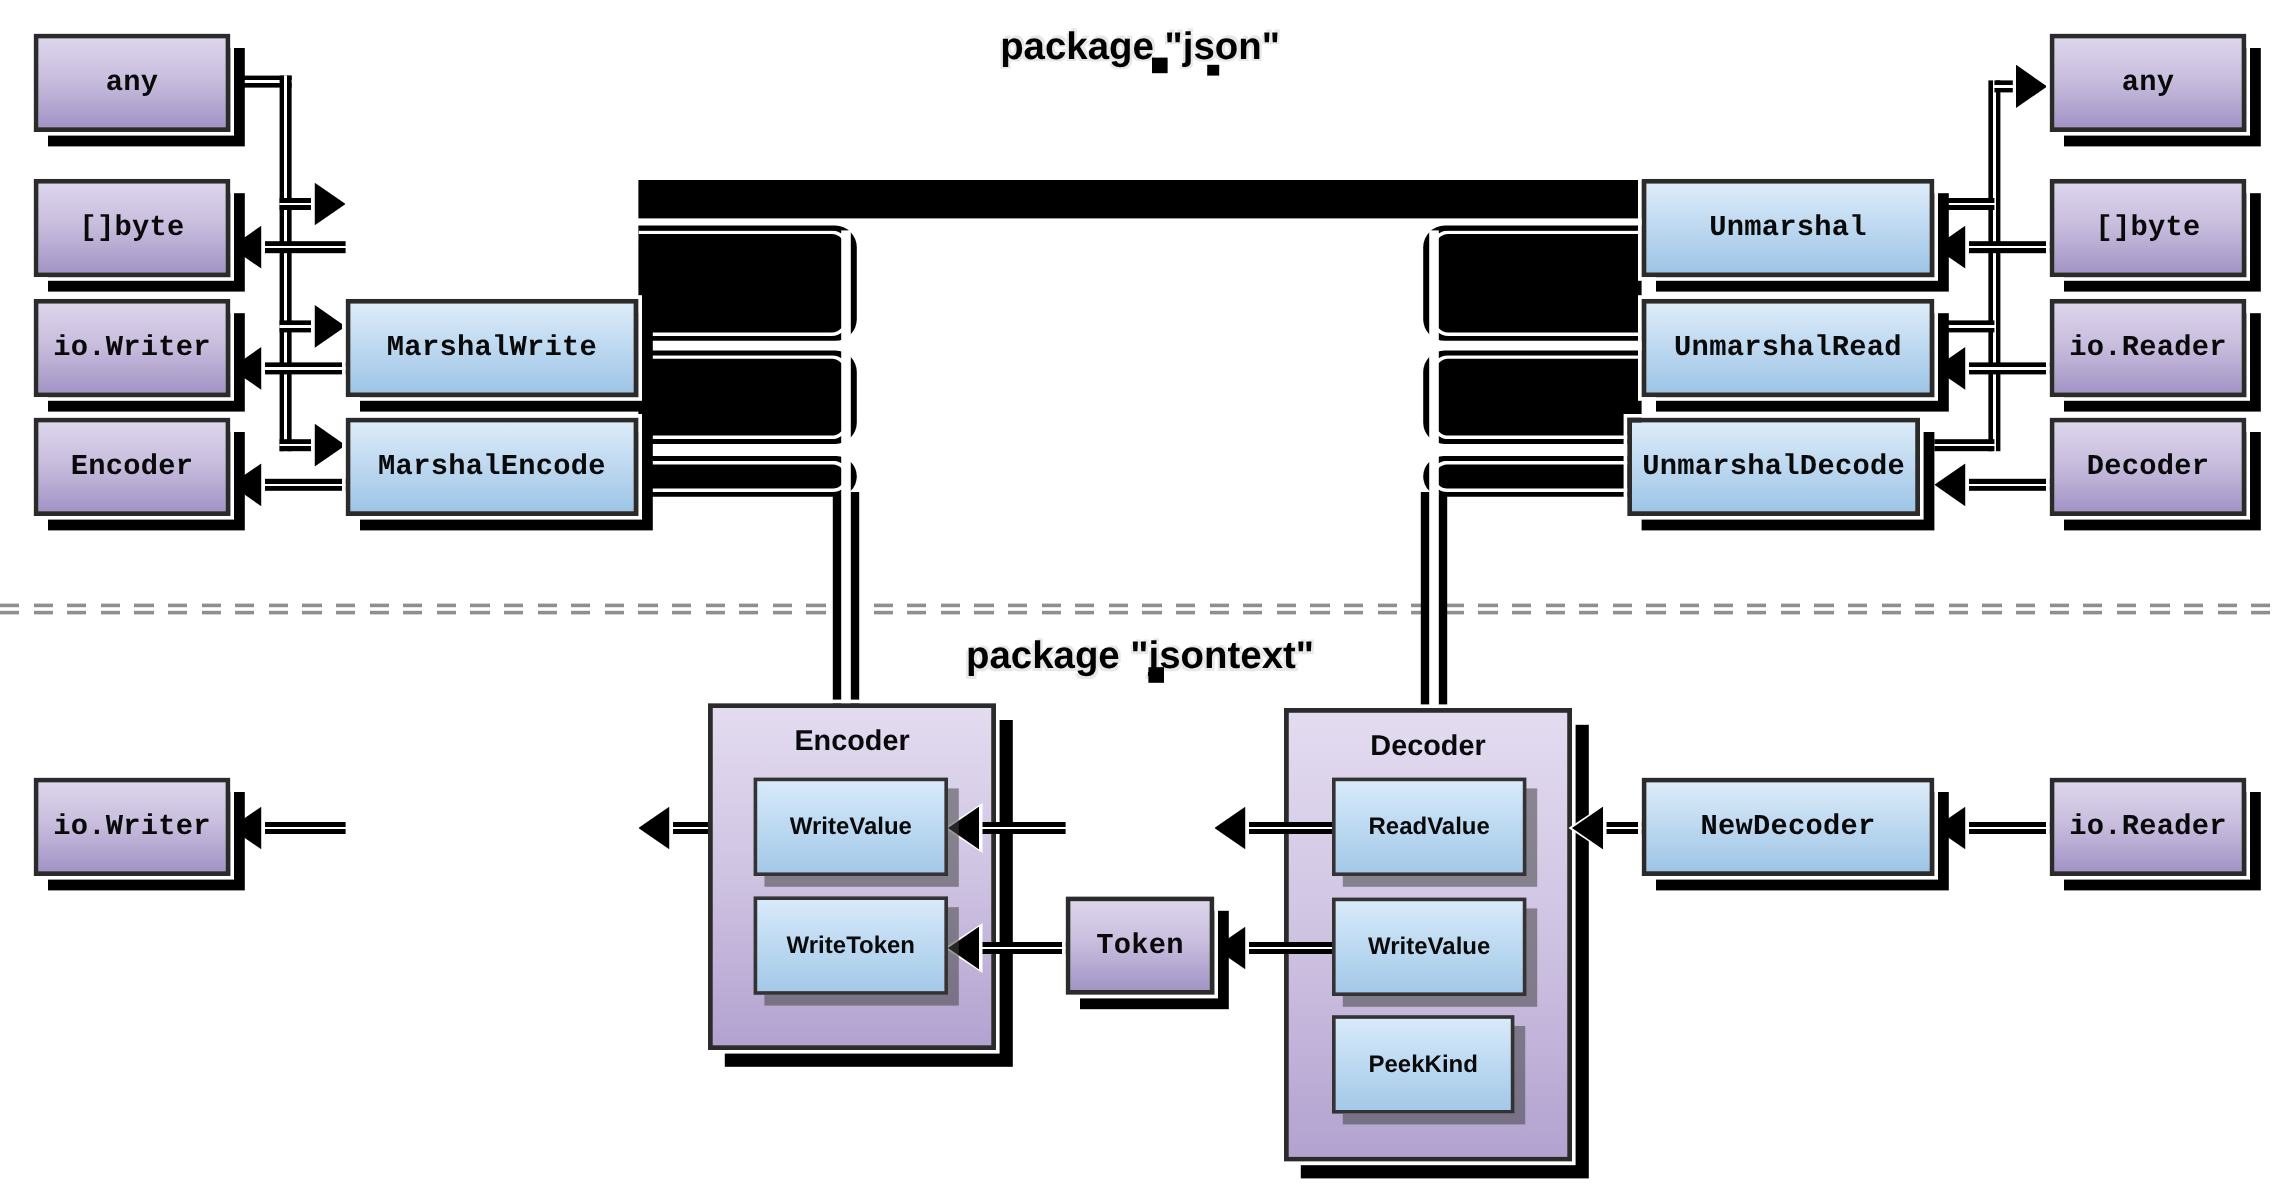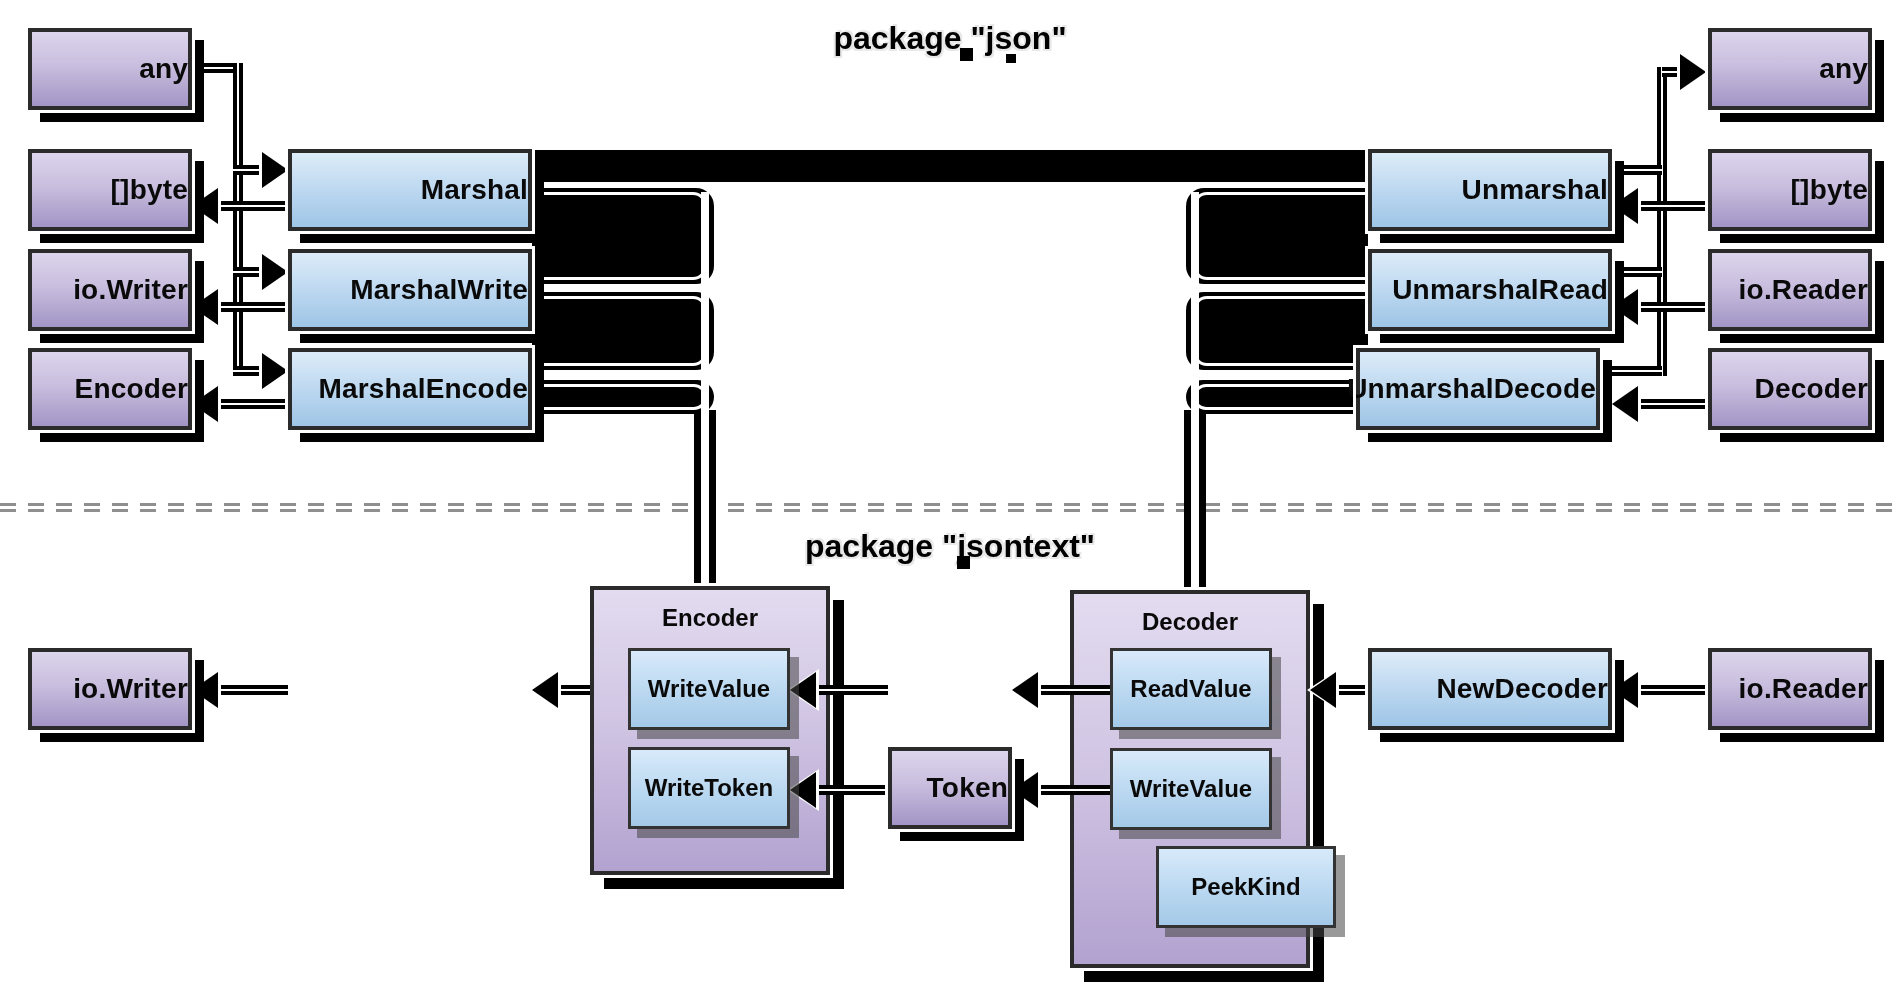--- a/index.html
+++ b/index.html
@@ -1,32 +1,32 @@
 <!DOCTYPE html>
 <html style="--purple_top: #dcd5ec; --purple_bottom: #a295c6; --blue_top: #ddecf9; --blue_bottom: #9ec5e6; --container_top: #e3dcf0; --container_bottom: #b2a2d0; --connector: #000000; --divider: #8f8f8f;"><head>
 <meta charset="utf-8">
 <style>
   html,body{margin:0;padding:0;background:#fff;}
   #stage{position:relative;width:1900px;height:1000px;background:#fff;overflow:hidden;
          font-family:"Liberation Sans","DejaVu Sans",sans-serif;}
   
-  .box{position:absolute;display:flex;align-items:center;justify-content:flex-end;
+  .box{position:absolute;display:flex;align-items:center;justify-content:center;
        border:4px solid #2b2b2b;outline:3px solid #fff;
        box-shadow:12px 12px 0 0 #000;box-sizing:border-box;
-       font-weight:bold;font-size:28px;color:#0a0a0a;letter-spacing:.2px;}
+       font-weight:bold;font-size:24px;color:#0a0a0a;letter-spacing:.2px;font-family:Liberation Mono, monospace;}
   .purple{background:linear-gradient(180deg,var(--purple_top,#dcd5ec) 0%,#c9bede 45%,var(--purple_bottom,#a295c6) 100%);}
   .blue{background:linear-gradient(180deg,var(--blue_top,#ddecf9) 0%,#bdd8f0 50%,var(--blue_bottom,#9ec5e6) 100%);}
   .container{position:absolute;border:4px solid #2b2b2b;outline:3px solid #fff;
        box-shadow:14px 14px 0 0 #000;box-sizing:border-box;
        background:linear-gradient(180deg,var(--container_top,#e3dcf0) 0%,#cfc3e2 50%,var(--container_bottom,#b2a2d0) 100%);}
   .container .ctitle{position:absolute;top:14px;left:0;right:0;text-align:center;
        font-weight:bold;font-size:24px;color:#0a0a0a;}
   .method{position:absolute;display:flex;align-items:center;justify-content:center;
        border:3px solid #333;box-shadow:9px 9px 0 0 rgba(70,70,70,.55);box-sizing:border-box;
-       font-weight:bold;font-size:24px;color:#0a0a0a;
+       font-weight:bold;font-size:20px;color:#0a0a0a;
        background:linear-gradient(180deg,#d8eafa 0%,#bcd9f1 50%,#a4c9e8 100%);}
   
   .hline{position:absolute;height:10px;
        background:linear-gradient(180deg,#000 0 4px,#fff 4px 6px,#000 6px 10px);}
   .vline{position:absolute;width:10px;
        background:linear-gradient(90deg,#000 0 4px,#fff 4px 6px,#000 6px 10px);}
   .ah{position:absolute;width:26px;height:36px;}
   .ah::before{content:"";position:absolute;inset:-3px;background:#fff;}
   .ah::after{content:"";position:absolute;inset:0;background:#000;}
   .ah.l::before,.ah.l::after{clip-path:polygon(0 50%,100% 0,100% 100%);}
@@ -111,23 +111,20 @@
   <div class="box purple" style="left:28px;top:149px;width:164px;height:82px;">
       <span>[]byte</span>
     </div>
   <div class="box purple" style="left:28px;top:249px;width:164px;height:82px;">
       <span>io.Writer</span>
     </div>
   <div class="box purple" style="left:28px;top:348px;width:164px;height:82px;">
       <span>Encoder</span>
     </div>
 
-  <div class="box blue" style="left:288px;top:149px;width:244px;height:82px;">
-      <span>Marshal</span>
-    </div>
   <div class="box blue" style="left:288px;top:249px;width:244px;height:82px;">
       <span>MarshalWrite</span>
     </div>
   <div class="box blue" style="left:288px;top:348px;width:244px;height:82px;">
       <span>MarshalEncode</span>
     </div>
 
   <div class="box blue" style="left:1368px;top:149px;width:244px;height:82px;">
       <span>Unmarshal</span>
     </div>
@@ -192,21 +189,21 @@
   <div class="box purple" style="left:888px;top:747px;width:124px;height:82px;">
       <span>Token</span>
     </div>
 
   <div class="method" style="left:1110px;top:648px;width:162px;height:82px;">
       <span>ReadValue</span>
     </div>
   <div class="method" style="left:1110px;top:748px;width:162px;height:82px;">
       <span>WriteValue</span>
     </div>
-  <div class="method" style="left:1156px;top:846px;width:180px;height:82px;">
+  <div class="method" style="left:1110px;top:846px;width:152px;height:82px;">
       <span>PeekKind</span>
     </div>
 
   <div class="box blue" style="left:1368px;top:648px;width:244px;height:82px;">
       <span>NewDecoder</span>
     </div>
   <div class="box purple" style="left:1708px;top:648px;width:164px;height:82px;">
       <span>io.Reader</span>
     </div>
 

